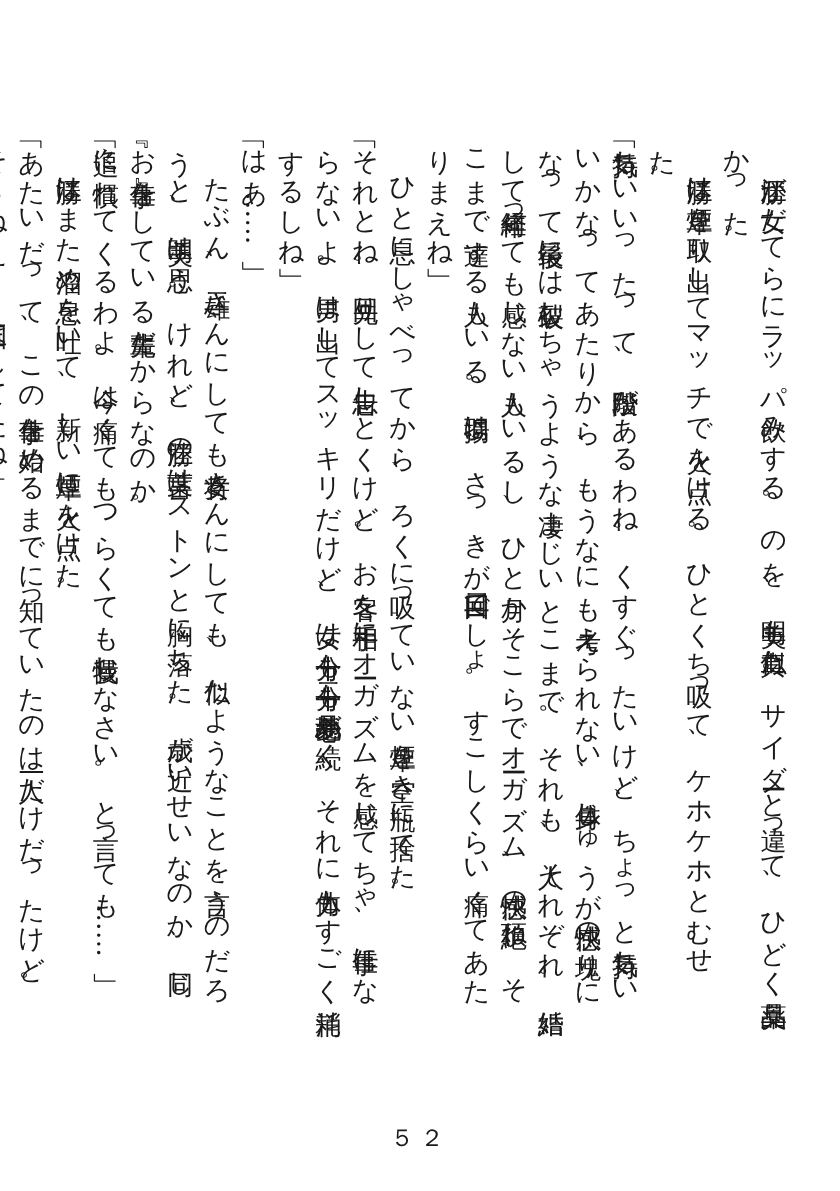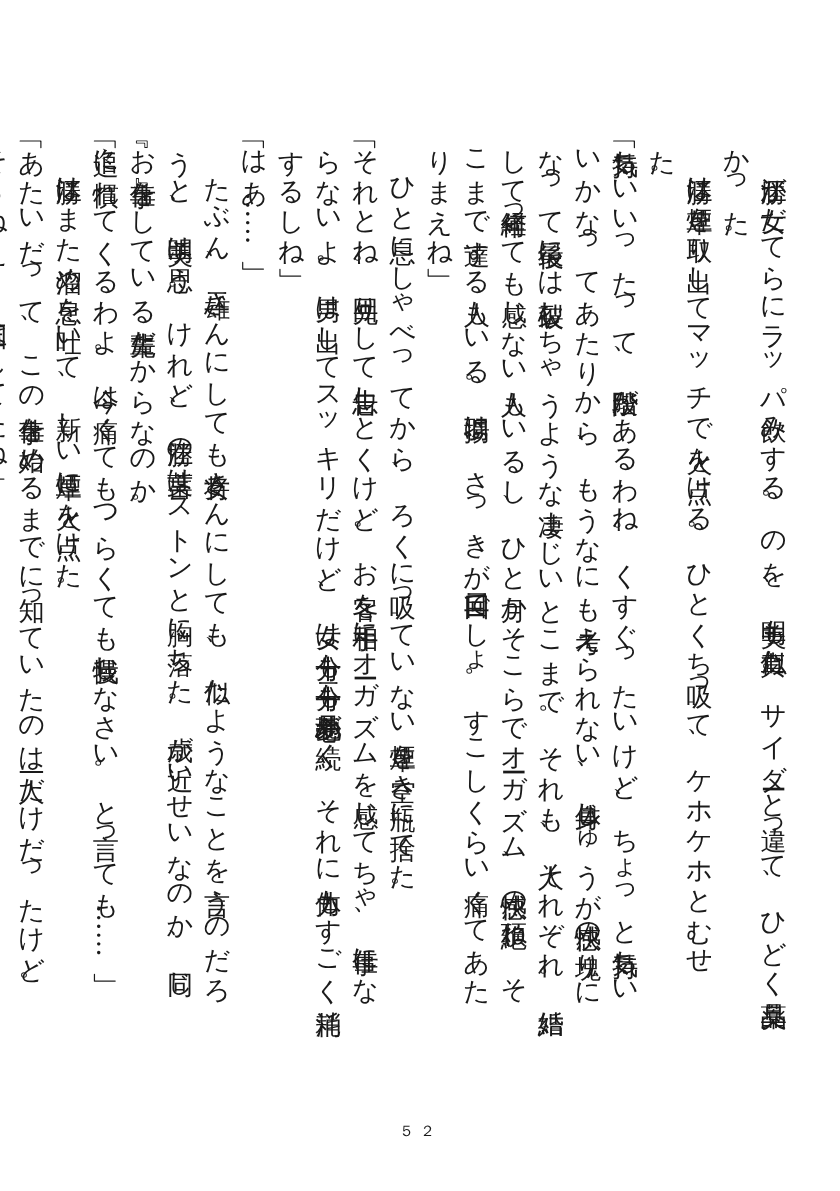--- a/index.html
+++ b/index.html
@@ -40,21 +40,21 @@
       padding: 0;
       display: block;
     }
     .page-number {
       position: absolute;
       top: 1122px;
       left: 0;
       width: 840px;
       text-align: center;
       font-family: "DejaVu Serif", "Liberation Serif", serif;
-      font-size: 15px;
+      font-size: 24px;
       letter-spacing: 6px;
       color: #1a1a1a;
     }
   </style>
 </head>
 <body>
 
 <div class="page">
   <div class="text-block">
     <p class="para">　勝江が女だてらにラッパ飲みする。のを、明美も真似た。サイダーと違って、ひどく薬品臭かった。</p>

